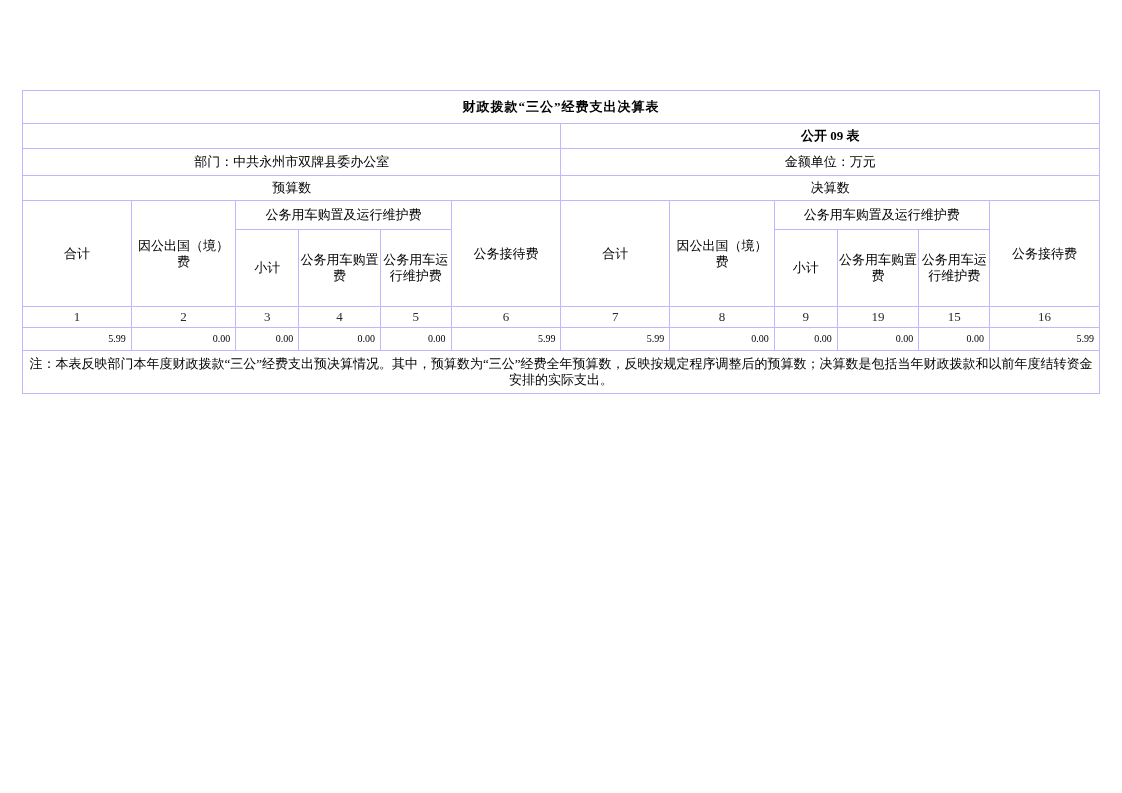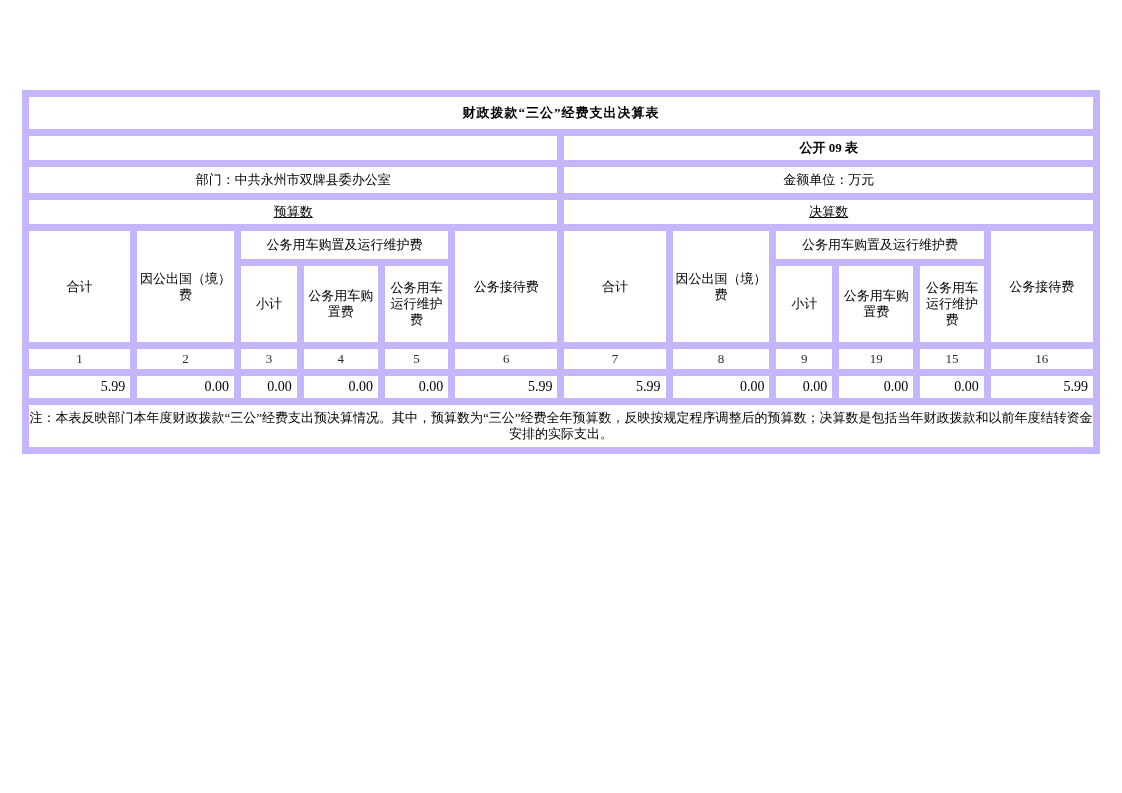--- a/index.html
+++ b/index.html
@@ -21,21 +21,21 @@
   }
   .sheet {
     position: absolute;
     left: 22px;
     top: 90px;
     width: 1078px;
     border-collapse: collapse;
     table-layout: fixed;
   }
   .sheet td {
-    border: 7px solid #c4b5fd;
+    border: 1px solid #c4b5fd;
     padding: 0;
     font-size: 13px;
     line-height: 1.22;
     vertical-align: middle;
     text-align: center;
     font-family: "Liberation Serif", "DejaVu Serif", serif;
   }
   .title-cell {
     height: 32px;
     font-size: 19px;
@@ -58,42 +58,41 @@
   }
   .meta-row2-right {
     text-align: right;
     padding-right: 6px;
     height: 26px;
     font-size: 13.5px;
   }
   .group-head {
     height: 24px;
     font-size: 13.5px;
-    text-decoration: underline;
   }
   .col-head {
     height: 28px;
     font-size: 13.5px;
     padding: 1px 2px;
   }
   .col-head-tall {
     height: 76px;
     font-size: 13.5px;
     padding: 1px 2px;
   }
   .numrow td {
     height: 20px;
     font-size: 13px;
     color: #2b2b2b;
   }
   .datarow td {
     height: 22px;
     text-align: right;
     padding-right: 5px;
-    font-size: 14px;
+    font-size: 10px;
   }
   .note-cell {
     text-align: left;
     padding: 4px 8px 6px 8px;
     font-size: 13.5px;
     line-height: 1.45;
     height: 42px;
     margin-left: 30px;
   }
 </style>

